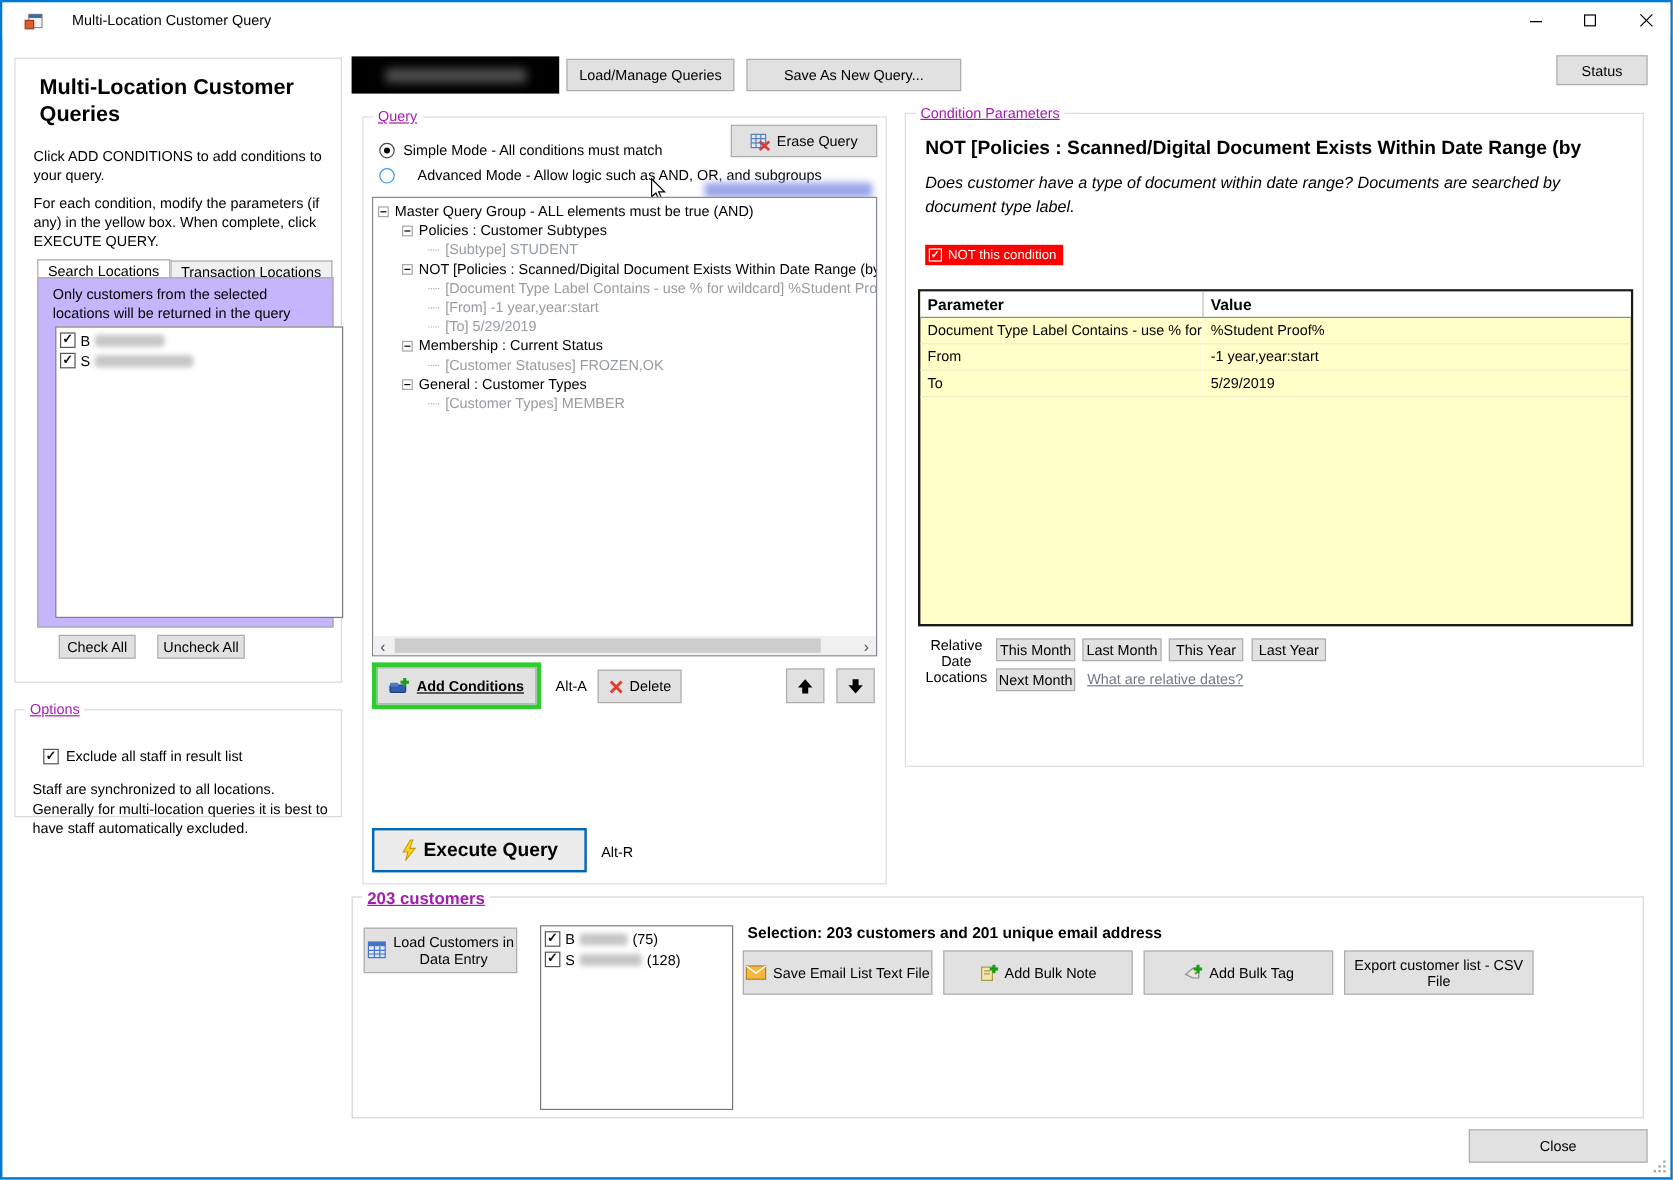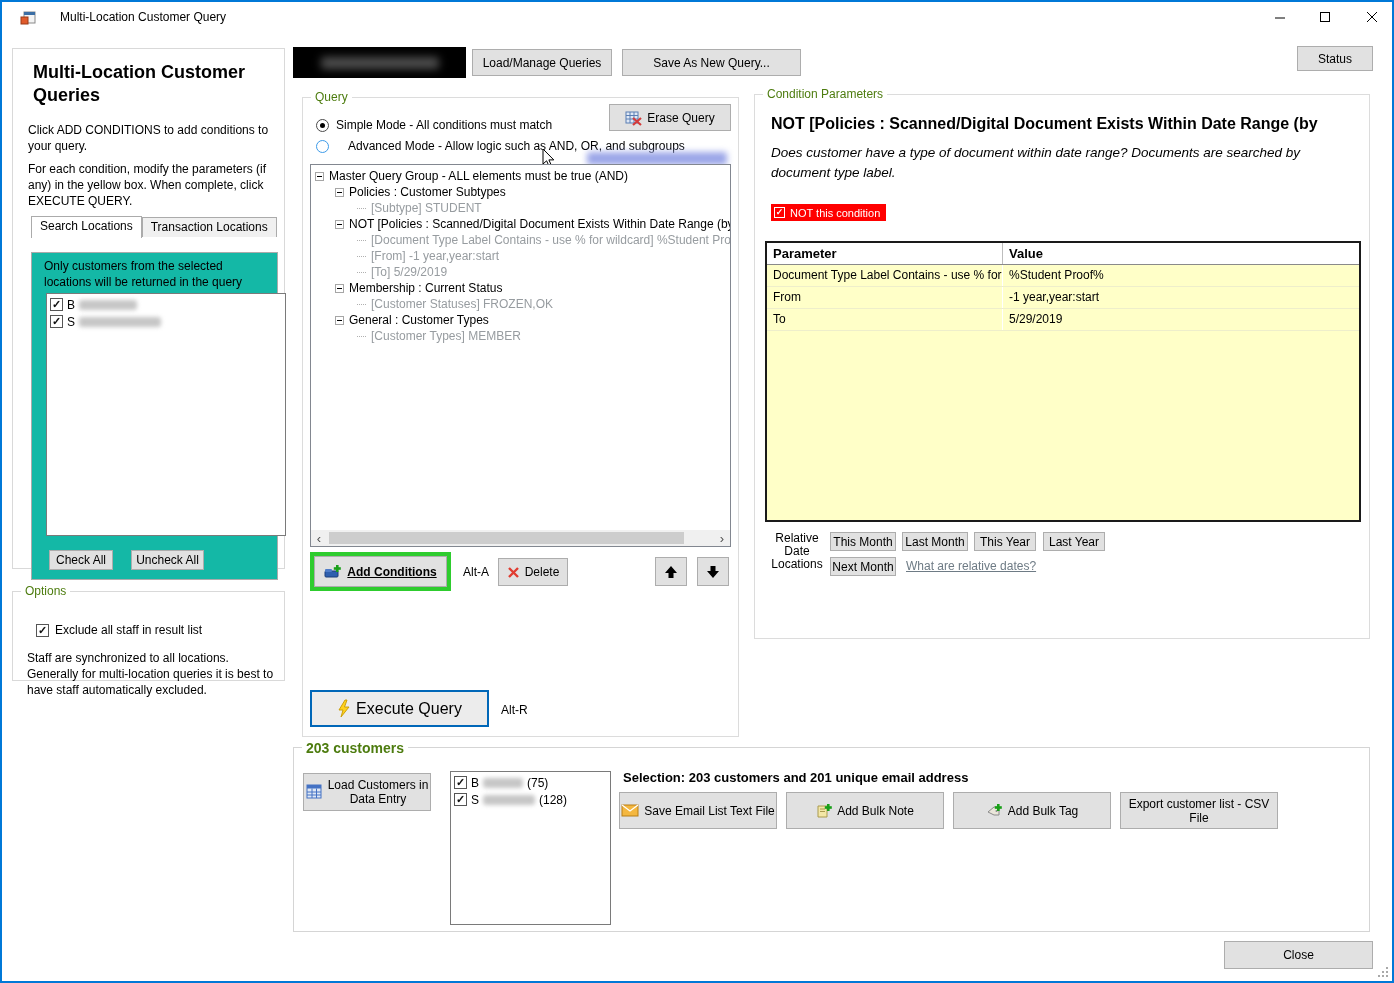--- a/index.html
+++ b/index.html
@@ -13,21 +13,21 @@
   .abs { position: absolute; }
   .titlebar { position:absolute; left:0; top:0; right:0; height:30px; background:#fff; display:flex; align-items:center; }
   .title-text { font-size:12px; margin-left:18px; }
   .wctrl { position:absolute; top:0; width:45px; height:30px; display:flex; align-items:center; justify-content:center; }
   .btn {
     position:absolute; background:#e1e1e1; border:1px solid #adadad;
     display:flex; align-items:center; justify-content:center; gap:5px;
     font-size:12px; color:#000; text-align:center; cursor:default;
   }
   .groupbox { position:absolute; border:1px solid #dcdcdc; background:#fff; }
-  .glabel { position:absolute; top:-8px; left:8px; background:#fff; padding:0 4px; font-size:12px; color:#4d7c0f; white-space:nowrap; }
+  .glabel { position:absolute; top:-8px; left:8px; background:#fff; padding:0 4px; font-size:12px; color:#a21caf; white-space:nowrap;text-decoration:underline; }
   .chk { width:13px; height:13px; border:1px solid #555; background:#fff; display:inline-flex; align-items:center; justify-content:center; font-size:11px; font-weight:bold; color:#111; line-height:11px; flex:none; }
   .radio { width:13px; height:13px; border-radius:50%; border:1px solid #4a4a4a; background:#fff; display:inline-flex; align-items:center; justify-content:center; flex:none; }
   .radio.sel::after { content:""; width:5px; height:5px; border-radius:50%; background:#000; }
   .radio.blue { border-color:#3d9be9; }
   .blob { display:inline-block; background:#c6c6c6; border-radius:3px; filter:blur(2px); vertical-align:middle; }
   .tabs { position:absolute; display:flex; align-items:flex-end; }
   .tab { border:1px solid #ababab; border-bottom:none; padding:2px 8px 3px 8px; font-size:12px; background:#f0f0f0; }
   .tab.active { background:#fff; position:relative; top:1px; padding-bottom:5px; }
   .tree { position:absolute; background:#fff; border:1px solid #828790; overflow:hidden; }
   .trow { height:16px; display:flex; align-items:center; white-space:nowrap; overflow:hidden; font-size:12px; }
@@ -85,21 +85,21 @@
 
   <div class="groupbox" style="left:10px;top:46px;width:273px;height:521px;border-color:#d9d9d9">
     <div class="abs" style="left:20px;top:12px;width:250px;font-size:18px;font-weight:bold;line-height:1.25">Multi-Location Customer Queries</div>
     <div class="abs" style="left:15px;top:73px;width:256px;line-height:1.35">Click ADD CONDITIONS to add conditions to your query.</div>
     <div class="abs" style="left:15px;top:112px;width:256px;line-height:1.35">For each condition, modify the parameters (if any) in the yellow box.  When complete, click EXECUTE QUERY.</div>
 
     <div class="tabs" style="left:18px;top:166px">
       <div class="tab active">Search Locations</div>
       <div class="tab">Transaction Locations</div>
     </div>
-    <div class="abs" style="left:18px;top:203px;width:247px;height:328px;border:1px solid #ababab;background:#14b8a6">
+    <div class="abs" style="left:18px;top:182px;width:247px;height:292px;border:1px solid #ababab;background:#c4b5fd">
       <div class="abs" style="left:12px;top:6px;width:222px;line-height:1.3">Only customers from the selected locations will be returned in the query</div>
       <div class="listbox" style="left:14px;top:40px;width:240px;height:243px">
         <div class="litem">
           <span class="chk">✓</span>
           <span>B</span>
           <span class="blob" style="width:58px;height:10px"></span>
         </div>
         <div class="litem">
           <span class="chk">✓</span>
           <span>S</span>
@@ -235,21 +235,21 @@
     <svg width="14" height="14">
       <path d="M7,1 L13,8 L9.5,8 L9.5,13 L4.5,13 L4.5,8 L1,8 Z" fill="#000"></path>
     </svg>
   </div>
   <div class="btn" style="left:695px;top:555px;width:32px;height:29px">
     <svg width="14" height="14">
       <path d="M7,13 L1,6 L4.5,6 L4.5,1 L9.5,1 L9.5,6 L13,6 Z" fill="#000"></path>
     </svg>
   </div>
 
-  <div class="btn" style="left:308px;top:688px;width:179px;height:37px;border:2px solid #0067b8;font-size:16px;font-weight:normal;background:#ececec">
+  <div class="btn" style="left:308px;top:688px;width:179px;height:37px;border:2px solid #0067b8;font-size:16px;font-weight:bold;background:#ececec">
     <svg width="14" height="19">
       <polygon points="8,1 2,11 6,11 4,18 12,8 7.5,8 10,1" fill="#ffd21e" stroke="#c79a00" stroke-width="0.9"></polygon>
     </svg>
     <span>Execute Query</span>
   </div>
   <span class="abs" style="left:499px;top:701px">Alt-R</span>
 
   <div class="groupbox" style="left:752px;top:92px;width:616px;height:545px;border-color:#dcdcdc">
     <span class="glabel">Condition Parameters</span>
     <div class="abs" style="left:16px;top:20px;width:592px;font-size:16px;font-weight:bold;white-space:nowrap;overflow:hidden">NOT [Policies : Scanned/Digital Document Exists Within Date Range (by</div>

